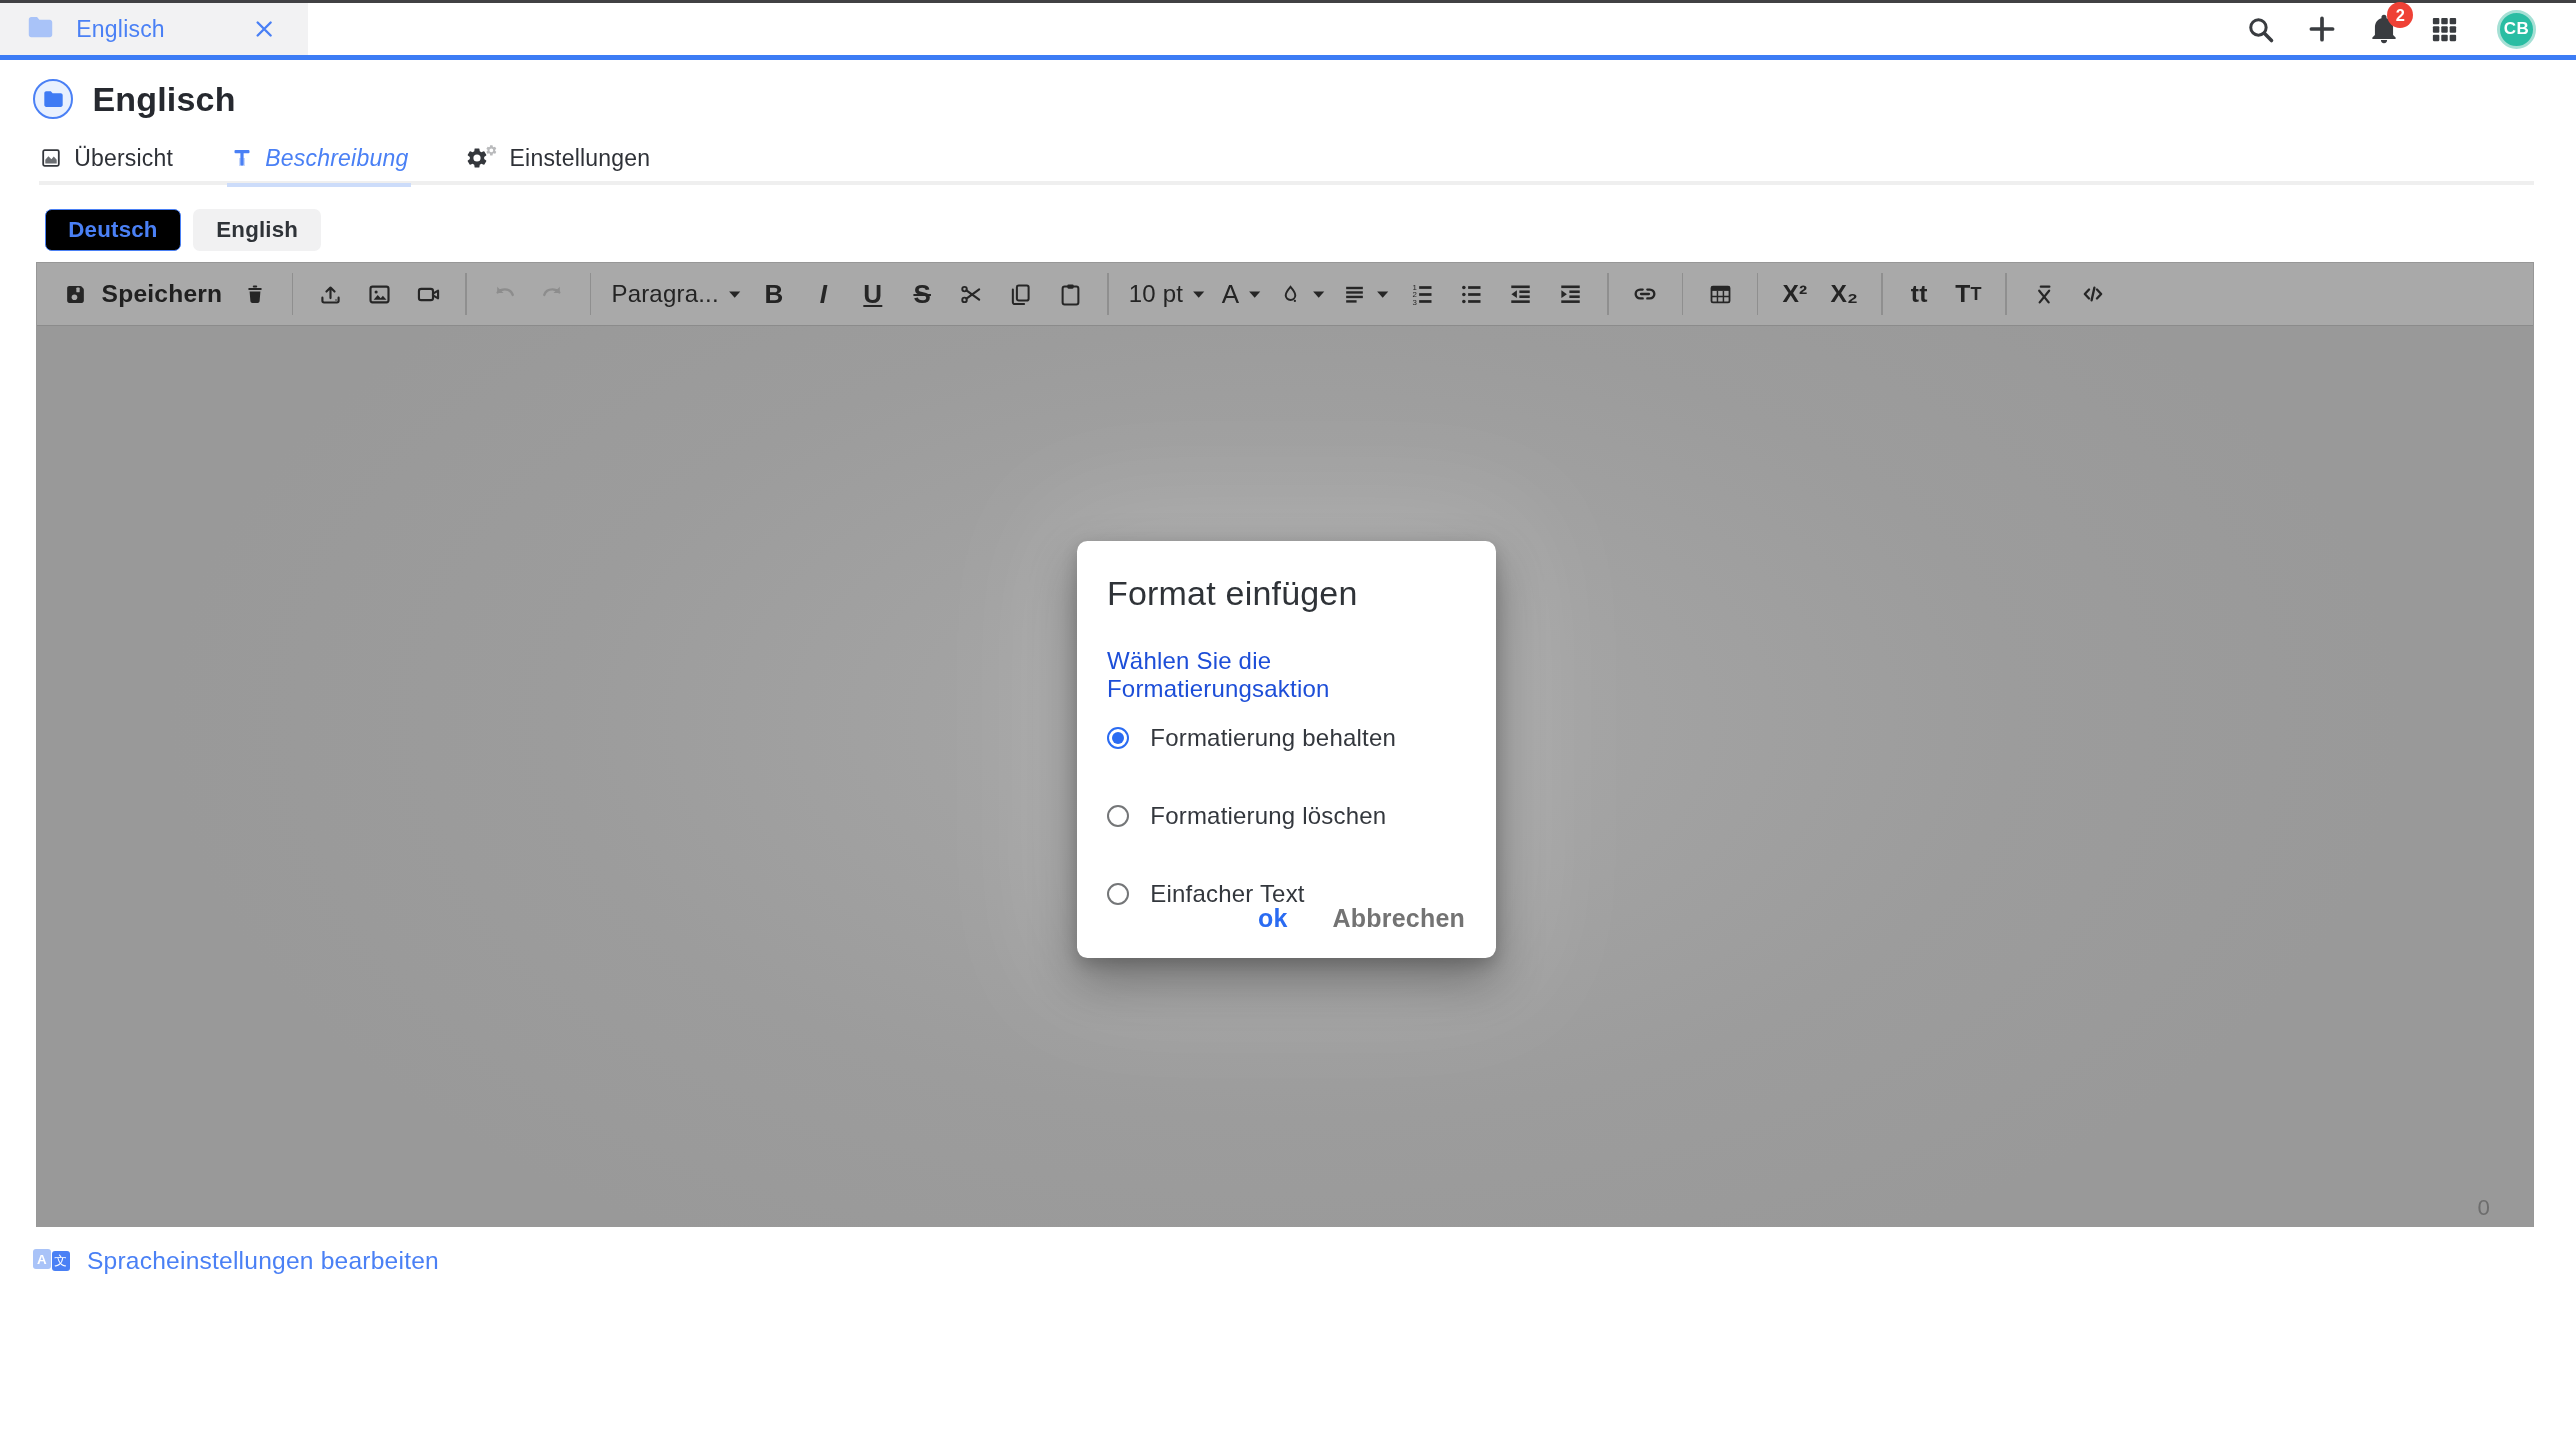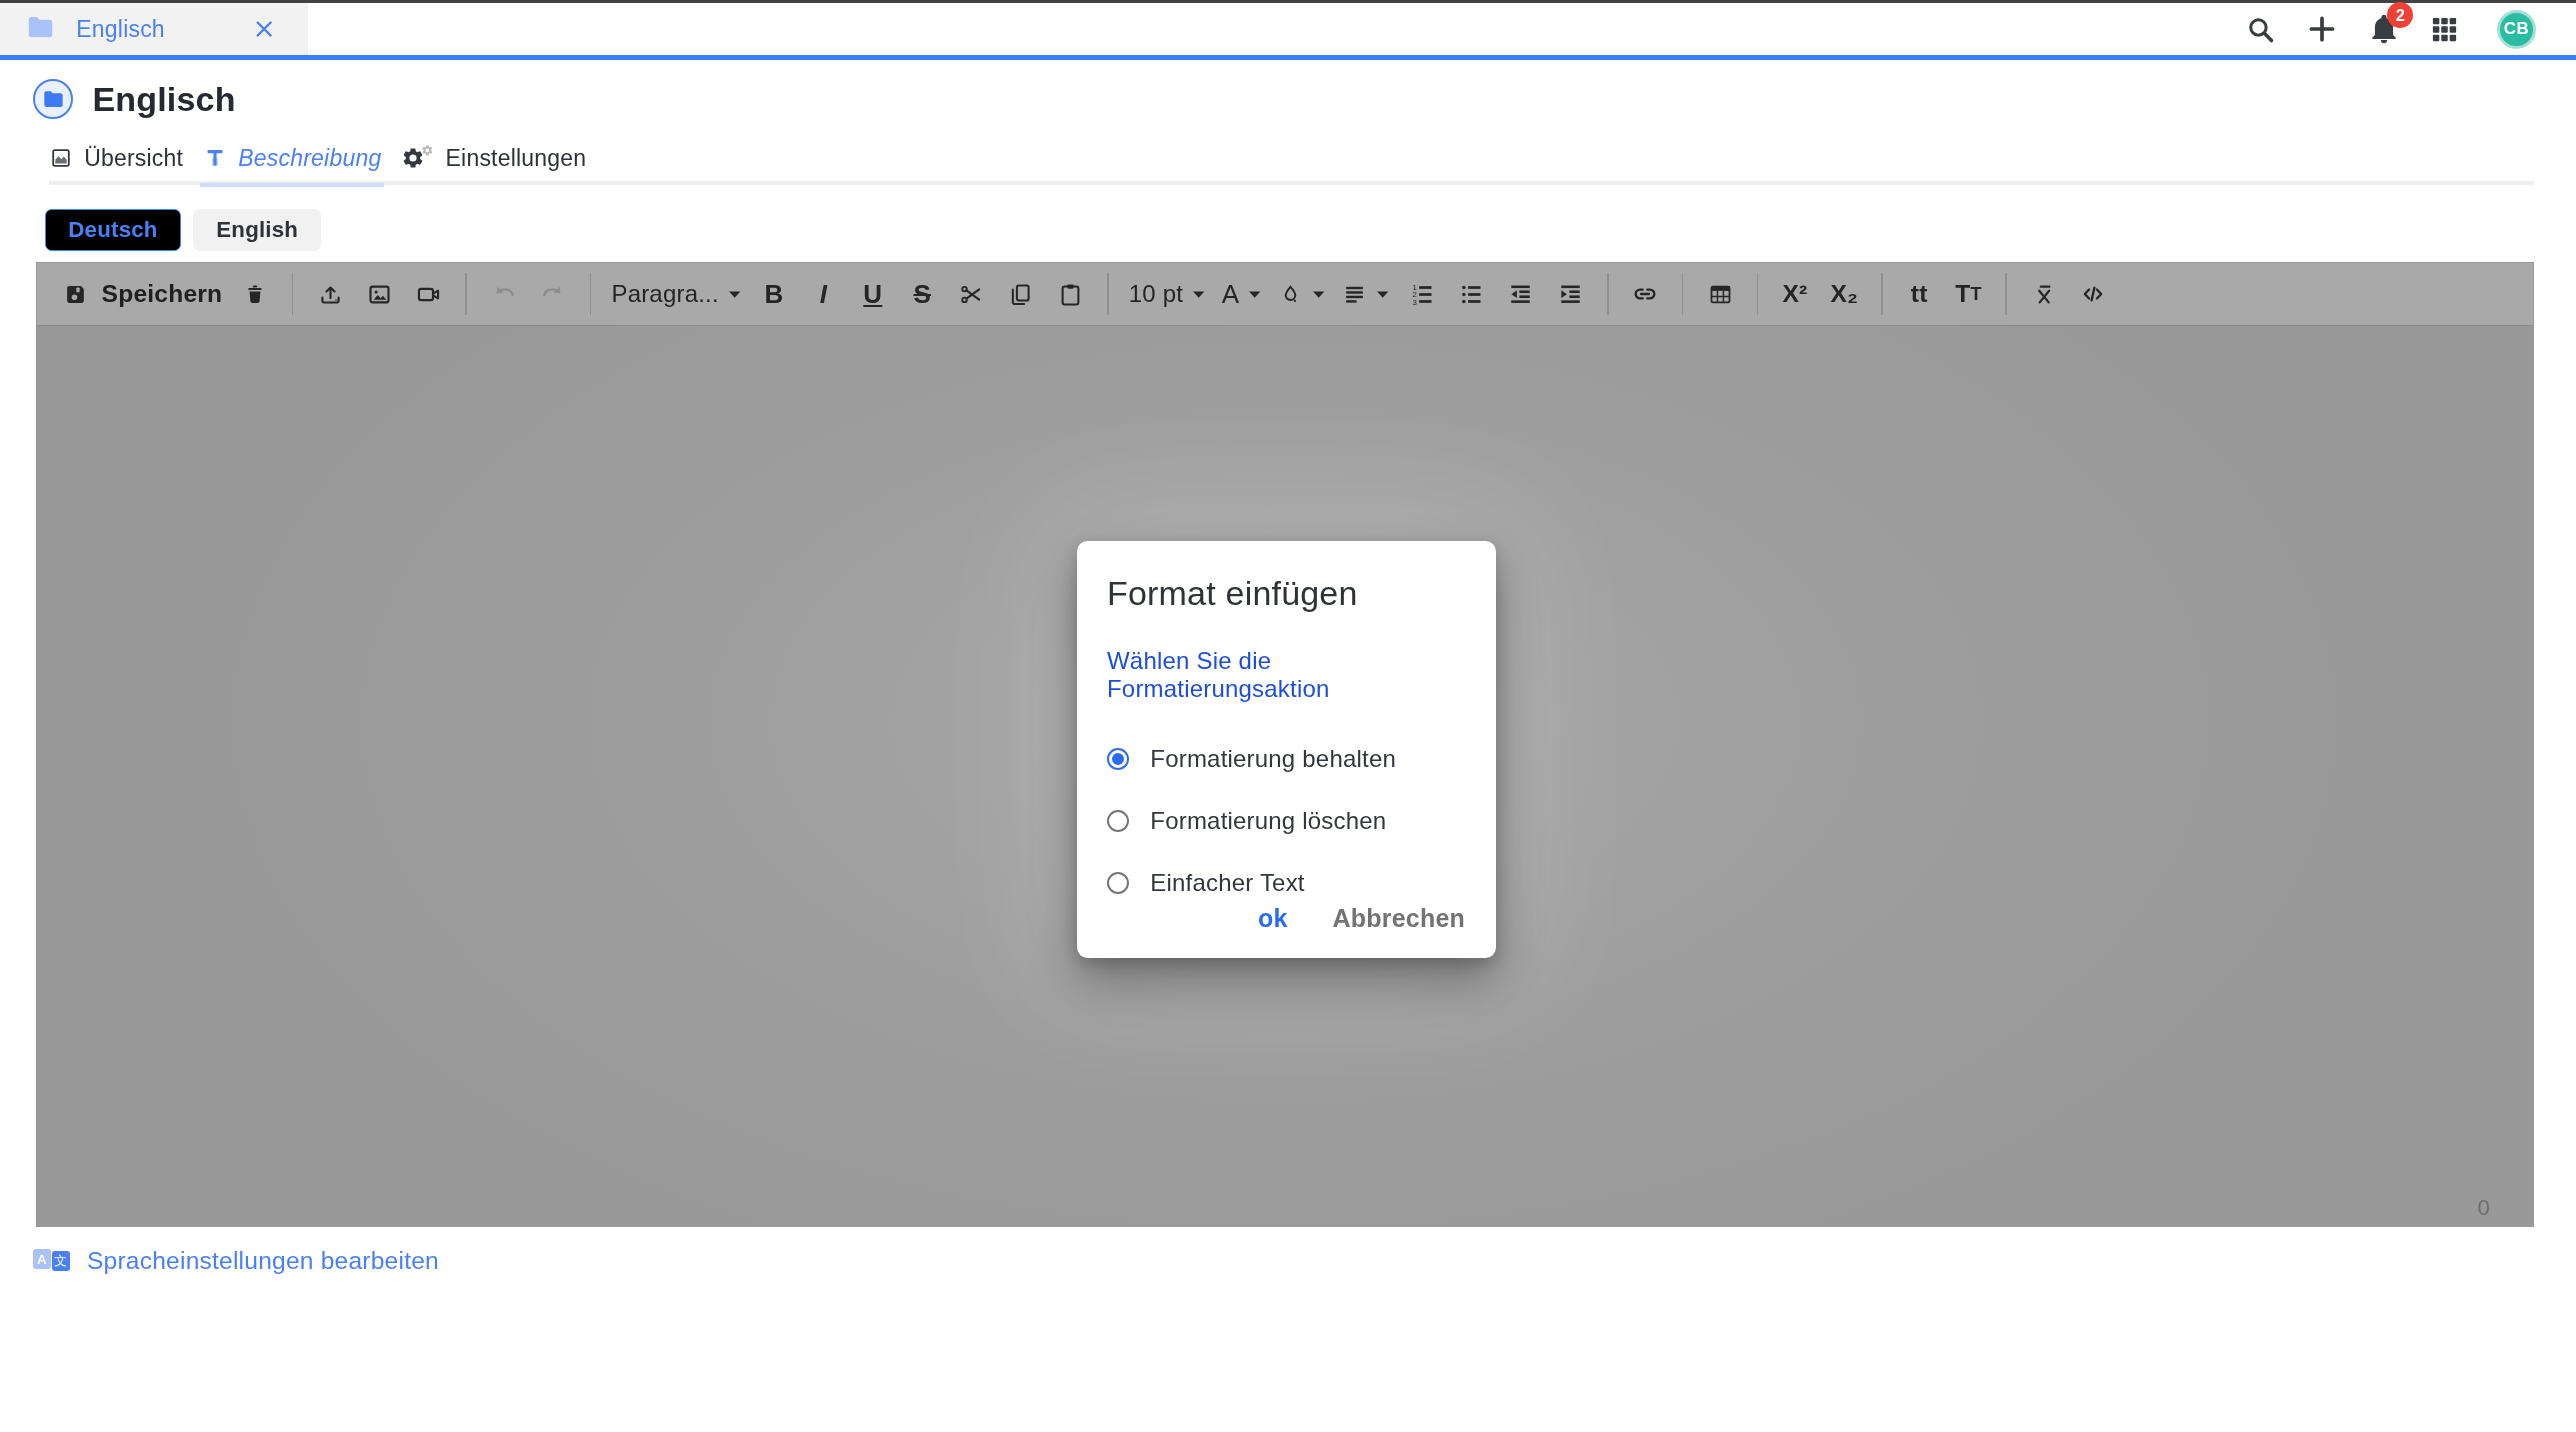--- a/index.html
+++ b/index.html
@@ -31,21 +31,21 @@
   .badge{position:absolute;top:-7.4px;right:-10.4px;min-width:26px;height:26px;border-radius:50%;
     background:#ef4136;color:#fff;font-size:16.4px;font-weight:700;display:flex;align-items:center;justify-content:center;}
   .avatar{width:39px;height:39px;border-radius:50%;background:#2abda3;border:3px solid #a5e0d5;
     color:#fff;font-size:17px;font-weight:700;display:flex;align-items:center;justify-content:center;cursor:pointer;margin-left:10.4px;letter-spacing:0.4px;}
   
   .page-header{position:absolute;top:79px;left:33px;display:flex;align-items:center;gap:19.4px;}
   .header-circle{width:40px;height:40px;border-radius:50%;background:#e9f1fe;border:2.2px solid var(--link);
     display:flex;align-items:center;justify-content:center;}
   .page-title{font-size:34px;font-weight:700;color:#26292f;}
   
-  .nav-tabs{position:absolute;top:144px;left:49px;right:42px;display:flex;gap:20px;
+  .nav-tabs{position:absolute;top:144px;left:39px;right:42px;display:flex;gap:57px;
     padding-bottom:9px;border-bottom:4.5px solid #efefef;}
   .nav-tab{position:relative;display:flex;align-items:center;gap:11.2px;font-size:23px;color:#2e3137;cursor:pointer;}
   .nav-tab.active{color:var(--link);font-style:italic;}
   .nav-tab.active::after{content:"";position:absolute;left:-3px;right:-3px;bottom:-15px;height:4.5px;background:#ccdcfa;}
   
   .lang-row{position:absolute;top:209px;left:45px;display:flex;gap:12px;}
   .lang-btn{height:42px;padding:0 22.3px;border-radius:6.7px;font-size:22.3px;display:flex;align-items:center;cursor:pointer;border:1.5px solid transparent;}
   .lang-btn.active{background:#000000;border-color:var(--link);color:var(--link);font-weight:bold;}
   .lang-btn.inactive{background:#f1f1f2;color:#2f3338;font-weight:bold;}
   
@@ -67,21 +67,21 @@
   .case2{font-size:18px;font-weight:600;}
   .editor-content{position:relative;height:901px;
     background:radial-gradient(1117px 611px at 50% 44%,#a8a8a8 0%,#9c9c9c 65%,#999 100%);}
   .char-count{position:absolute;right:43px;bottom:6px;font-size:22.3px;color:#6d6d6d;}
   
   .modal{position:absolute;left:1077px;top:541px;width:419px;height:417px;background:#fff;border-radius:10.4px;
     box-shadow:0 22.3px 48px rgba(0,0,0,.32),0 6px 16.4px rgba(0,0,0,.18),0 0 127px 30px rgba(255,255,255,.16);
     padding:33px 30px;z-index:10;}
   .modal-title{font-size:34px;font-weight:500;color:#2f3338;}
   .modal-sub{margin-top:34px;font-size:24px;color:#1d4ed8;}
-  .radio-group{margin-top:42px;display:flex;flex-direction:column;gap:34px;}
+  .radio-group{margin-top:21px;display:flex;flex-direction:column;gap:50px;}
   .radio-row{display:flex;align-items:center;gap:21px;font-size:24px;color:#33373d;cursor:pointer;}
   .radio{width:22.3px;height:22.3px;border-radius:50%;border:2.2px solid #747678;position:relative;flex:none;}
   .radio.checked{border-color:#2a6bf2;}
   .radio.checked::after{content:"";position:absolute;left:50%;top:50%;width:12px;height:12px;
     transform:translate(-50%,-50%);border-radius:50%;background:#2a6bf2;}
   .modal-actions{position:absolute;right:31px;bottom:25px;display:flex;gap:45px;font-size:25px;font-weight:700;}
   .btn-ok{color:#2a6bf2;cursor:pointer;}
   .btn-cancel{color:#737373;cursor:pointer;}
   
   .footer-link{position:absolute;top:1247px;left:33px;display:flex;align-items:center;gap:15px;cursor:pointer;}

